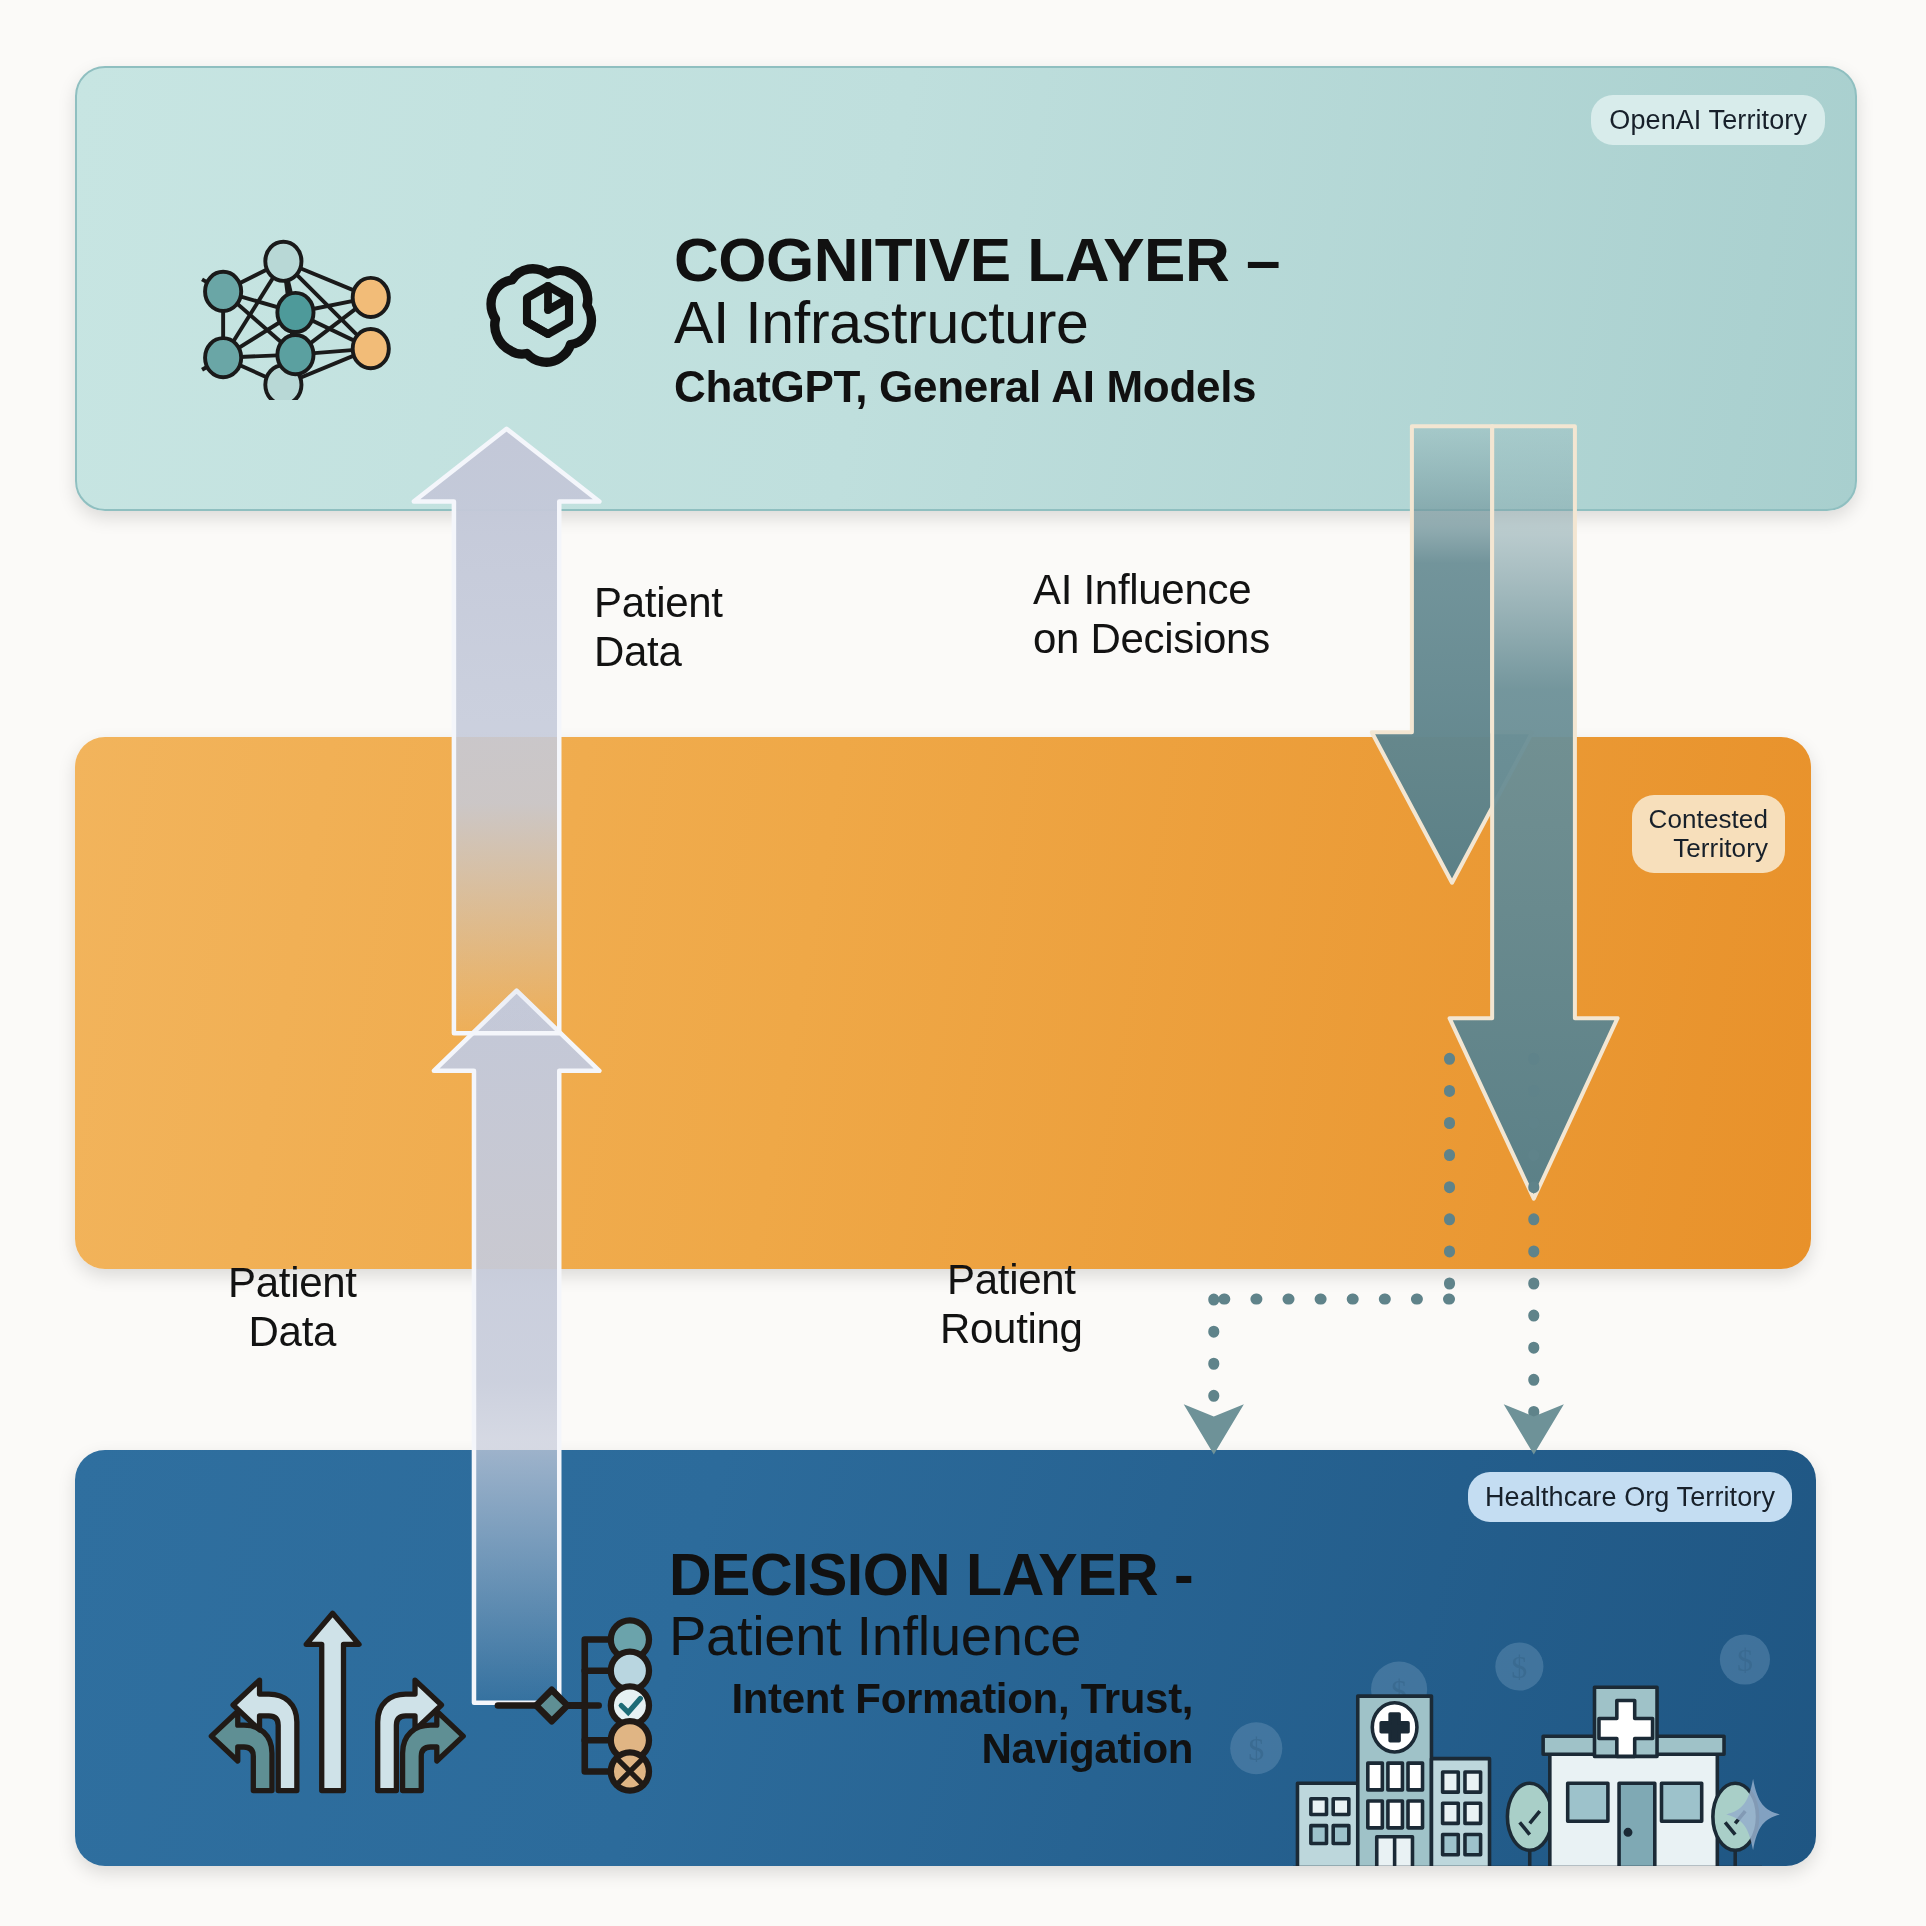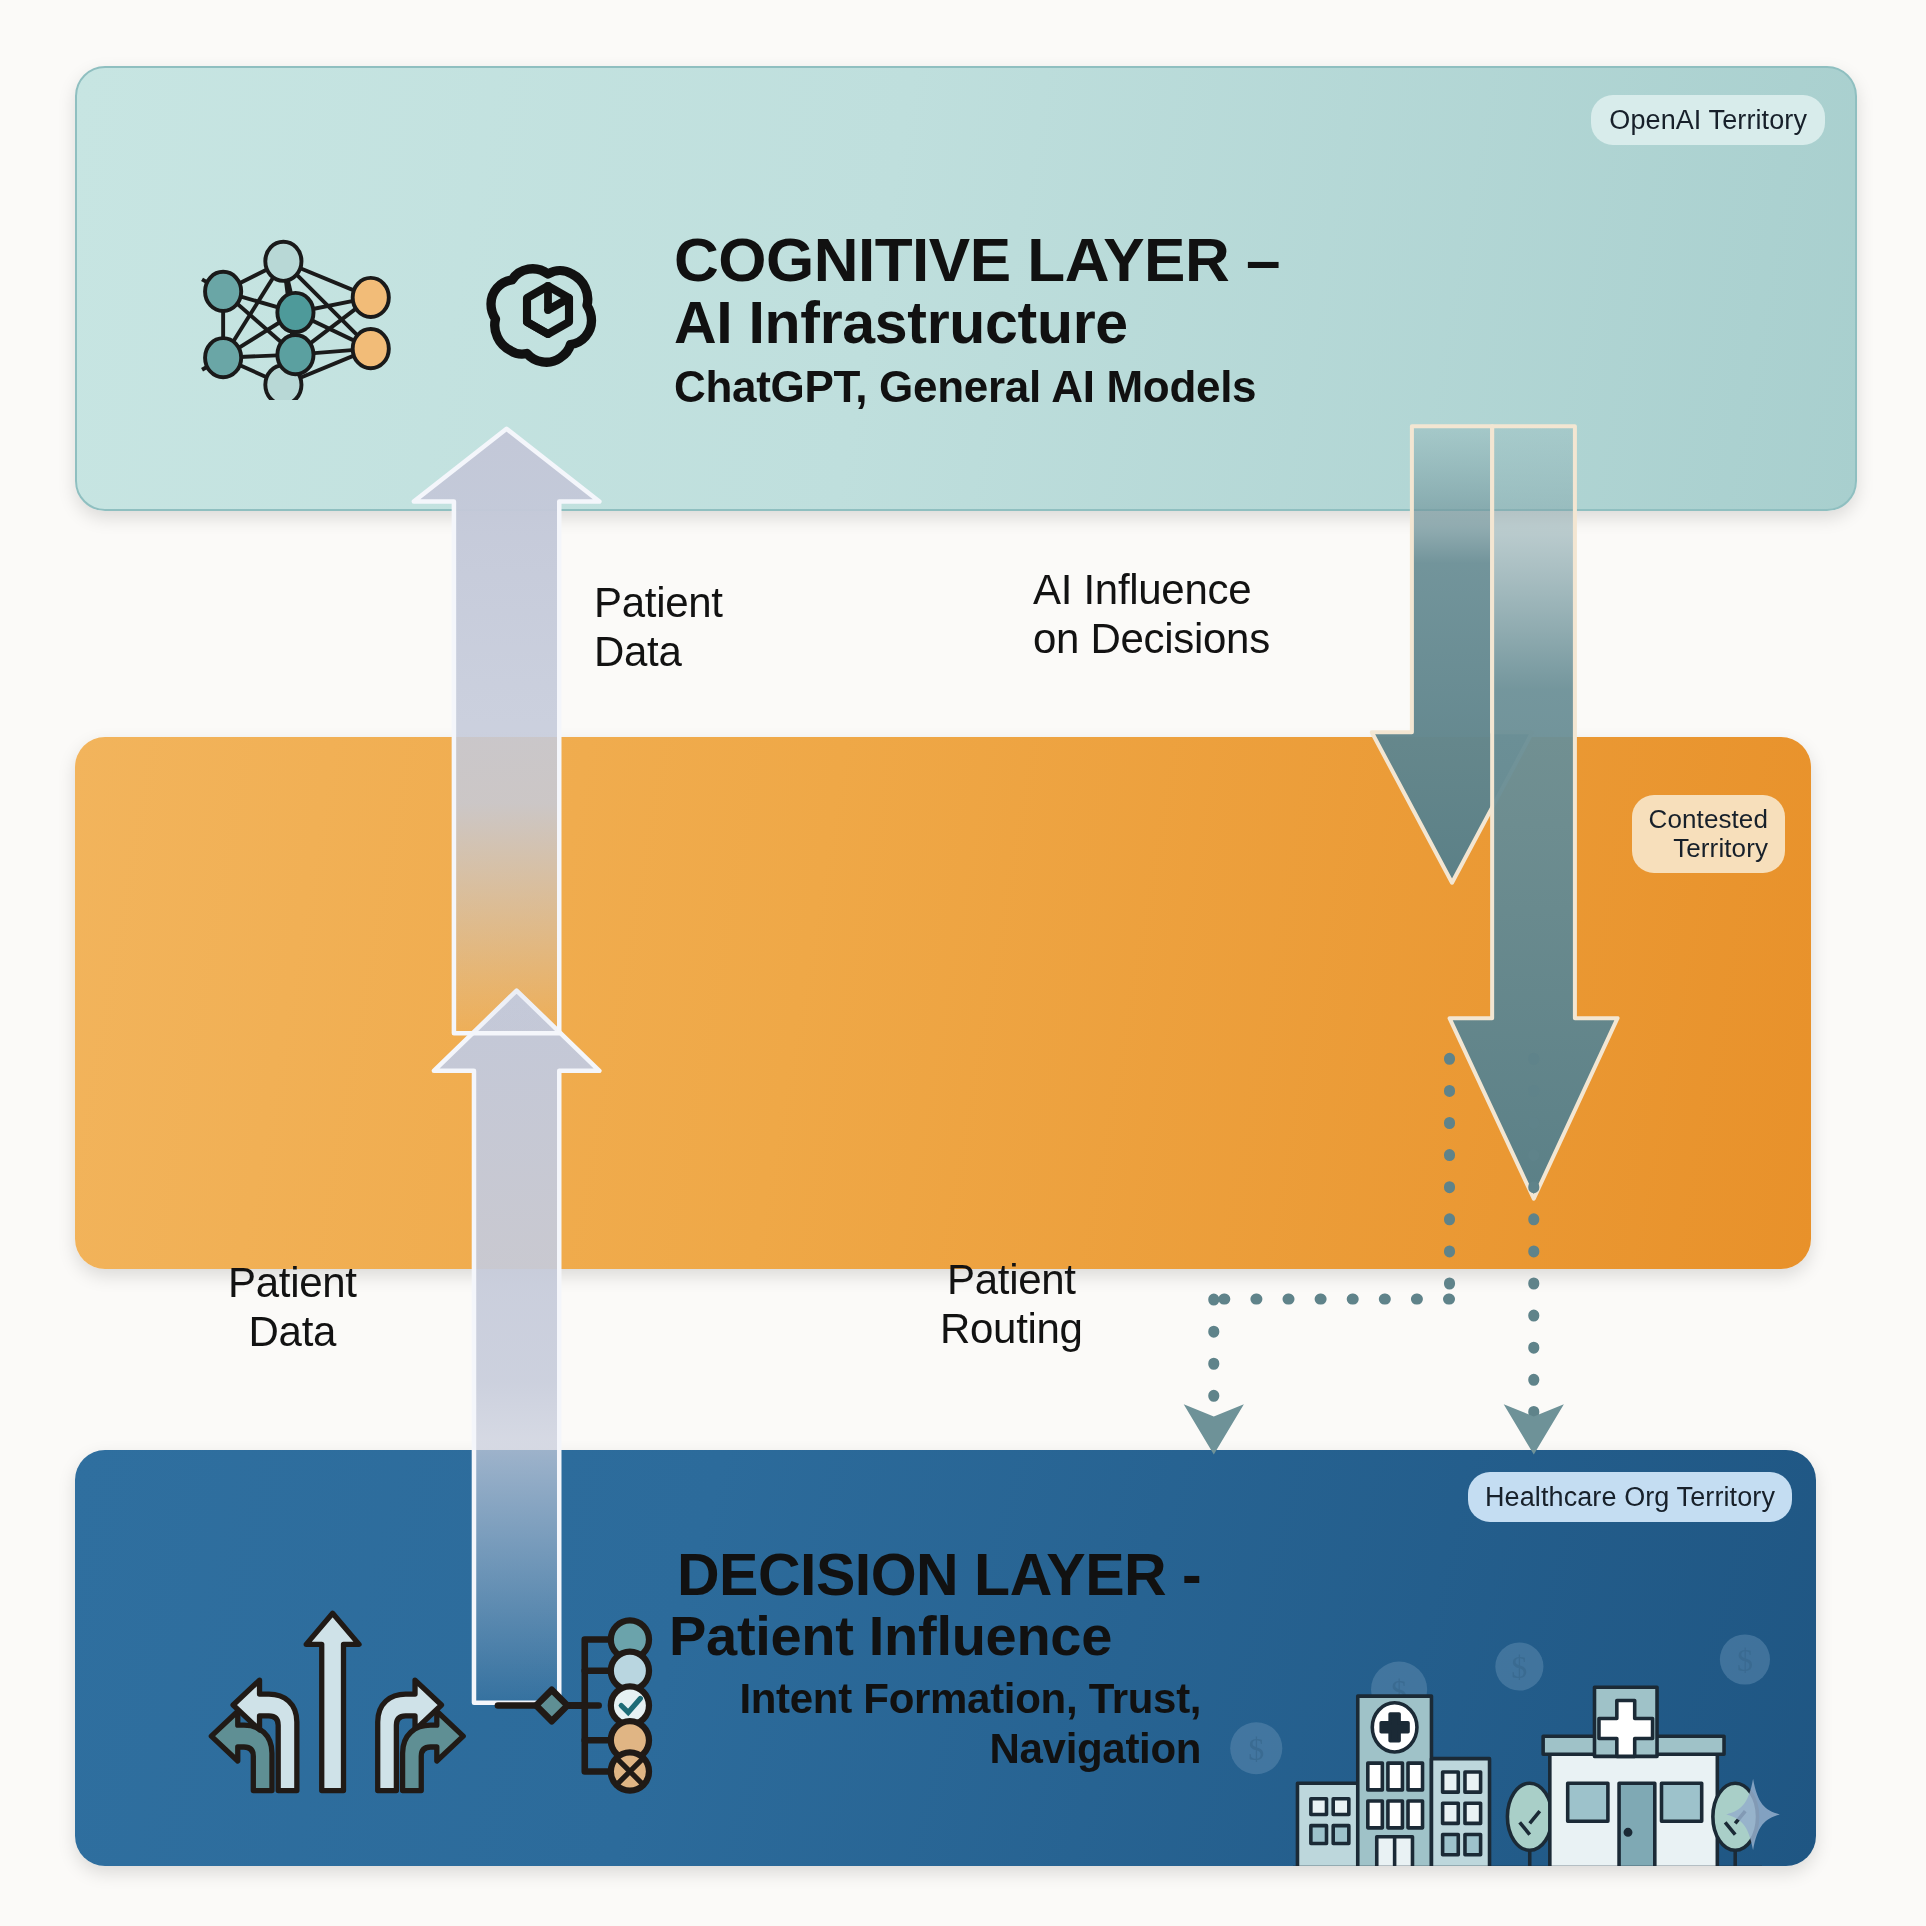--- a/index.html
+++ b/index.html
@@ -80,35 +80,35 @@
   
   .text-block {
     position: absolute;
     z-index: 5;
   }
   .t-head {
     font-weight: bold;
     letter-spacing: -0.5px;
   }
   .t-sub {
-    font-weight: bold;
+    font-weight: normal;
     letter-spacing: -0.3px;
   }
   .t-desc {
     font-weight: bold;
     letter-spacing: -0.3px;
   }
 
   #txt-cognitive { left: 597px; top: 160px; color: #111; }
   #txt-cognitive .t-head { font-size: 62px; line-height: 1.03; }
   #txt-cognitive .t-sub  { font-size: 59px; line-height: 1.08; }
   #txt-cognitive .t-desc { font-size: 44px; line-height: 1.14; margin-top: 6px; }
 
   #txt-decision { left: 594px; top: 808px; color: #111; }
-  #txt-decision .t-head { font-size: 59px; line-height: 1.04; margin-left: 8px; }
+  #txt-decision .t-head { font-size: 59px; line-height: 1.04; }
   #txt-decision .t-sub  { font-size: 56px; line-height: 1.08; }
   #txt-decision .t-desc { font-size: 42px; line-height: 1.2; margin-top: 7px; text-align: right; }
 
   
   .flow-label {
     position: absolute;
     font-size: 42px;
     font-weight: normal;
     color: #121212;
     line-height: 1.16;

